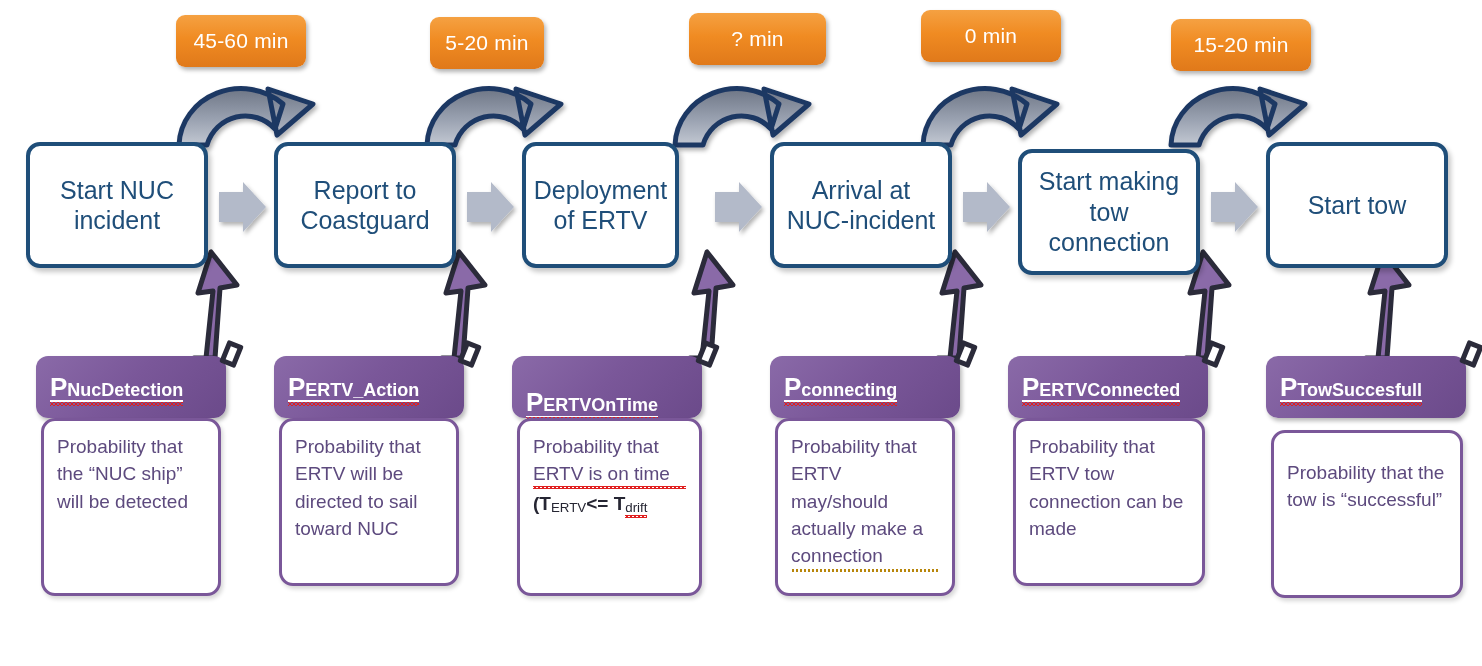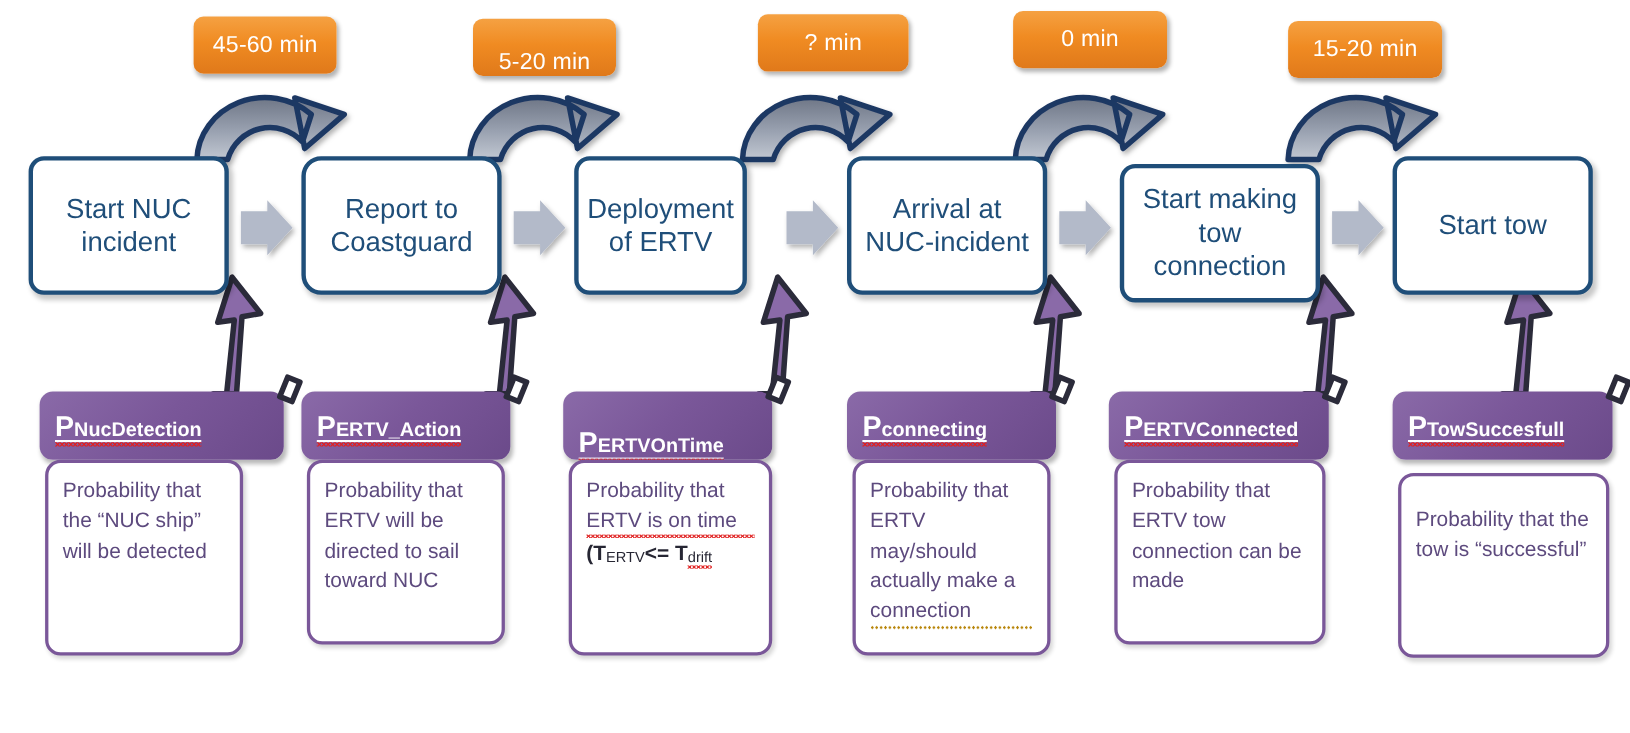--- a/index.html
+++ b/index.html
@@ -206,54 +206,54 @@
       <path d="M 696 358 L 717 358 L 722 288 L 739 285 L 713 252 L 700 293 L 715 291 L 708 358 Z" fill="#8a6aa8" transform="translate(-6,0)"></path>
       <path d="M 944 358 L 965 358 L 970 288 L 987 285 L 961 252 L 948 293 L 963 291 L 956 358 Z" fill="#8a6aa8" transform="translate(-6,0)"></path>
       <path d="M 1192 358 L 1213 358 L 1218 288 L 1235 285 L 1209 252 L 1196 293 L 1211 291 L 1204 358 Z" fill="#8a6aa8" transform="translate(-6,0)"></path>
       <path d="M 1374 358 L 1395 358 L 1400 288 L 1417 285 L 1391 252 L 1378 293 L 1393 291 L 1386 358 Z" fill="#8a6aa8" transform="translate(-8,0)"></path>
     </g>
   </svg>
 
   <div class="time-badge" style="left:176px; top:15px; width:130px;">
     <span>45-60 min</span>
   </div>
-  <div class="time-badge" style="left:430px; top:17px; width:130px;align-items:flex-end;">
+  <div class="time-badge" style="left:430px; top:17px; width:114px;">
     <span>5-20 min</span>
   </div>
   <div class="time-badge" style="left:673px; top:13px; width:137px;margin-left:16px;">
     <span>? min</span>
   </div>
   <div class="time-badge" style="left:921px; top:10px; width:140px;">
     <span>0 min</span>
   </div>
   <div class="time-badge" style="left:1171px; top:19px; width:140px;">
     <span>15-20 min</span>
   </div>
 
   <div class="proc-box" style="left:26px; top:142px; width:182px; height:126px;">
     <span>Start NUC incident</span>
   </div>
-  <div class="proc-box" style="left:274px; top:142px; width:182px; height:126px;border-radius:18px;">
+  <div class="proc-box" style="left:274px; top:142px; width:182px; height:126px;">
     <span>Report to Coastguard</span>
   </div>
   <div class="proc-box" style="left:522px; top:142px; width:157px; height:126px;text-align:center;">
     <span>Deployment of ERTV</span>
   </div>
   <div class="proc-box" style="left:770px; top:142px; width:182px; height:126px;">
     <span>Arrival at NUC-incident</span>
   </div>
   <div class="proc-box" style="left:1018px; top:149px; width:182px; height:126px;">
     <span>Start making tow connection</span>
   </div>
   <div class="proc-box" style="left:1266px; top:142px; width:182px; height:126px;">
     <span>Start tow</span>
   </div>
 
   <div class="prob-group" style="left:36px; top:356px; width:190px;">
-    <div class="prob-head" style="width:222px;">
+    <div class="prob-head" style="width:190px;">
       <span class="plabel squiggle squiggle-line"><span class="big">P</span><span>NucDetection</span></span>
       <span class="notch" style="right:-14px; top:-14px;"></span>
     </div>
     <div class="prob-body" style="left:5px; top:62px; width:180px; height:178px;">
       <span>Probability that the “NUC ship” will be detected</span>
     </div>
   </div>
 
   <div class="prob-group" style="left:274px; top:356px; width:190px;">
     <div class="prob-head" style="width:190px;">

